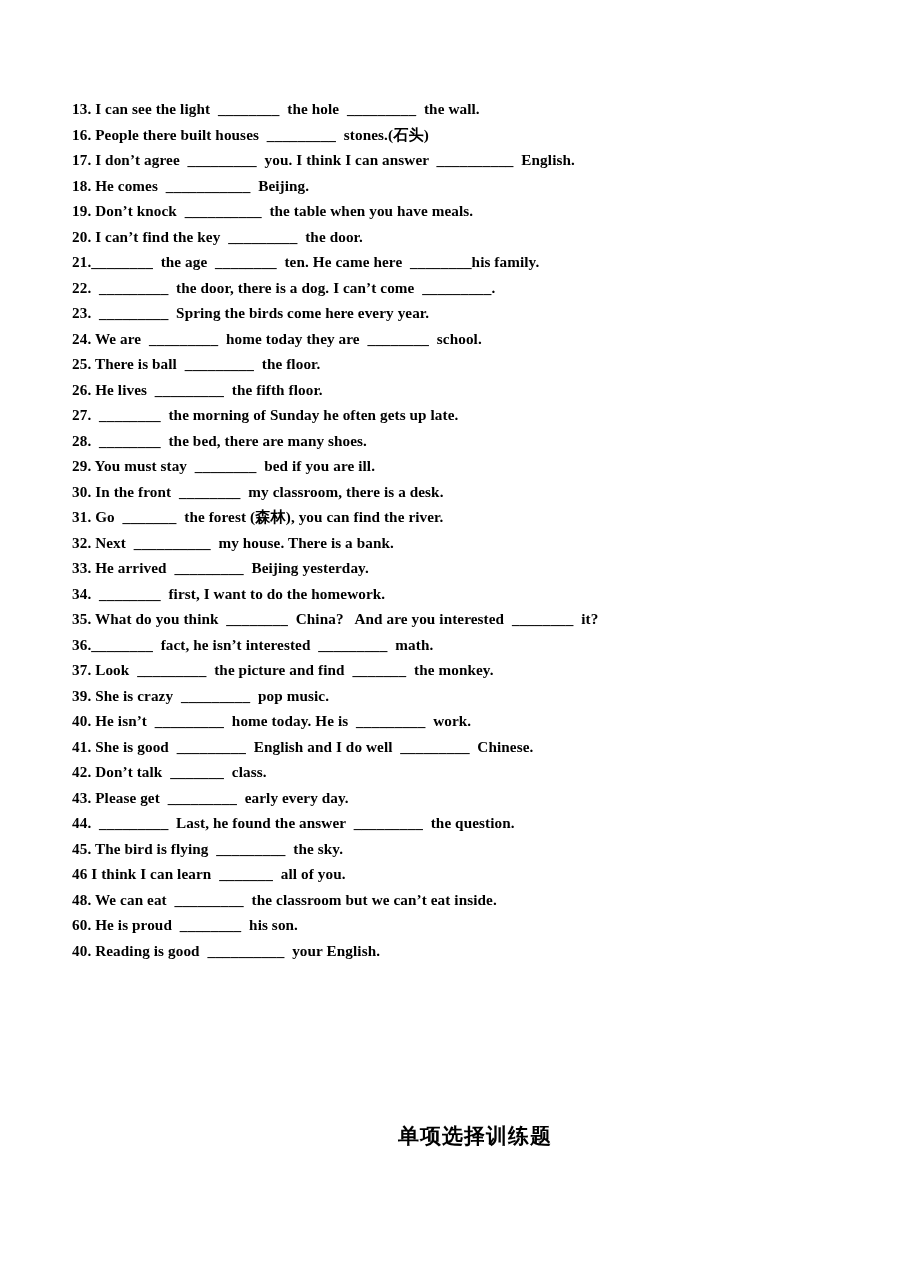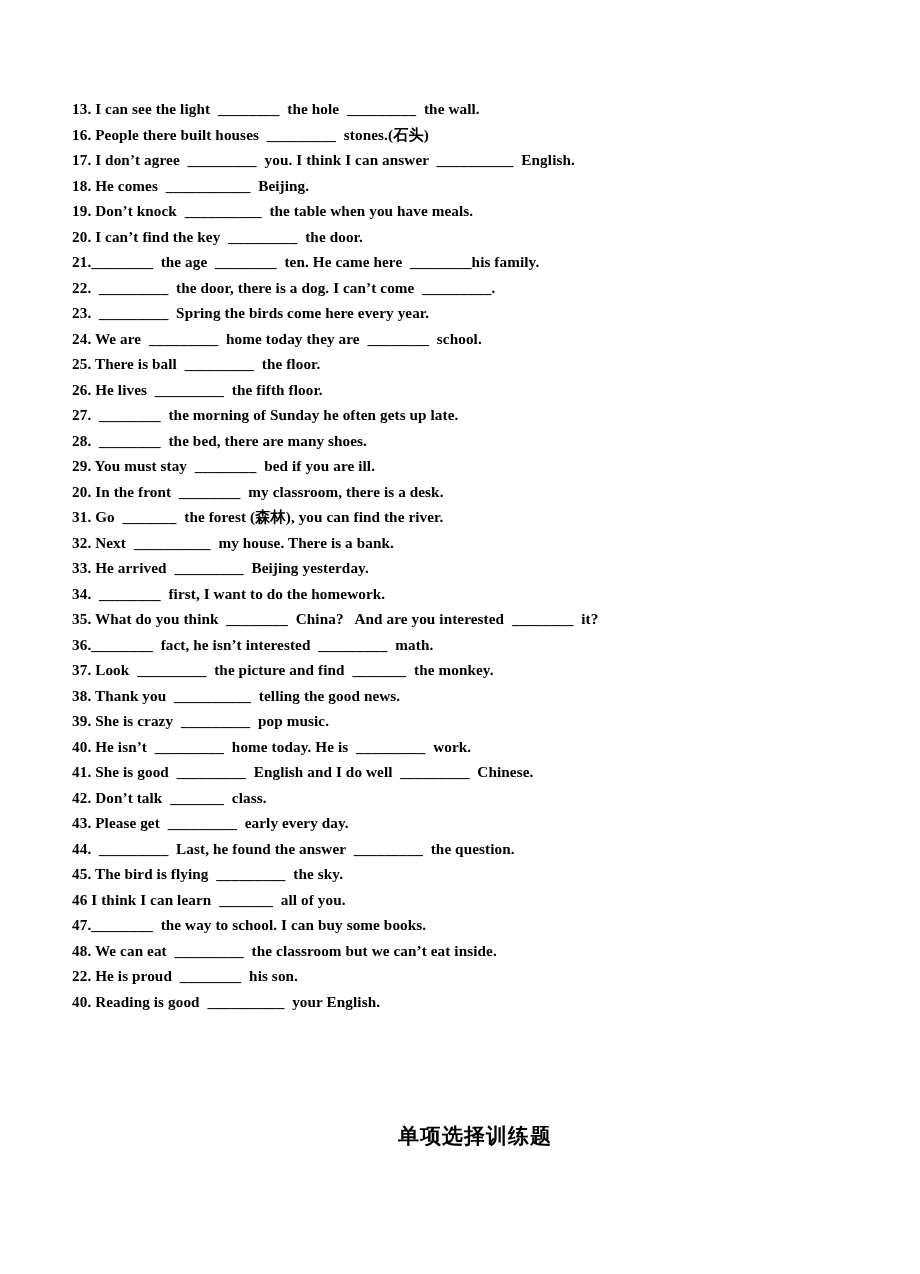--- a/index.html
+++ b/index.html
@@ -62,40 +62,38 @@
       <div class="exercise-line">20. I can’t find the key  _________  the door.</div>
       <div class="exercise-line">21.________  the age  ________  ten. He came here  ________his family.</div>
       <div class="exercise-line">22.  _________  the door, there is a dog. I can’t come  _________.</div>
       <div class="exercise-line">23.  _________  Spring the birds come here every year.</div>
       <div class="exercise-line">24. We are  _________  home today they are  ________  school.</div>
       <div class="exercise-line">25. There is ball  _________  the floor.</div>
       <div class="exercise-line">26. He lives  _________  the fifth floor.</div>
       <div class="exercise-line">27.  ________  the morning of Sunday he often gets up late.</div>
       <div class="exercise-line">28.  ________  the bed, there are many shoes.</div>
       <div class="exercise-line">29. You must stay  ________  bed if you are ill.</div>
-      <div class="exercise-line">20. In the front  ________  my classroom, there is a desk.</div>
+      <div class="exercise-line">30. In the front  ________  my classroom, there is a desk.</div>
       <div class="exercise-line">31. Go  _______  the forest (森林), you can find the river.</div>
       <div class="exercise-line">32. Next  __________  my house. There is a bank.</div>
       <div class="exercise-line">33. He arrived  _________  Beijing yesterday.</div>
       <div class="exercise-line">34.  ________  first, I want to do the homework.</div>
       <div class="exercise-line">35. What do you think  ________  China?   And are you interested  ________  it?</div>
       <div class="exercise-line">36.________  fact, he isn’t interested  _________  math.</div>
       <div class="exercise-line">37. Look  _________  the picture and find  _______  the monkey.</div>
-      <div class="exercise-line">38. Thank you  __________  telling the good news.</div>
       <div class="exercise-line">39. She is crazy  _________  pop music.</div>
       <div class="exercise-line">40. He isn’t  _________  home today. He is  _________  work.</div>
       <div class="exercise-line">41. She is good  _________  English and I do well  _________  Chinese.</div>
       <div class="exercise-line">42. Don’t talk  _______  class.</div>
       <div class="exercise-line">43. Please get  _________  early every day.</div>
       <div class="exercise-line">44.  _________  Last, he found the answer  _________  the question.</div>
       <div class="exercise-line">45. The bird is flying  _________  the sky.</div>
       <div class="exercise-line">46 I think I can learn  _______  all of you.</div>
-      <div class="exercise-line">47.________  the way to school. I can buy some books.</div>
       <div class="exercise-line">48. We can eat  _________  the classroom but we can’t eat inside.</div>
-      <div class="exercise-line">22. He is proud  ________  his son.</div>
+      <div class="exercise-line">60. He is proud  ________  his son.</div>
       <div class="exercise-line">40. Reading is good  __________  your English.</div>
     </div>
 
   <div class="section-heading">
     <span class="heading-inner">单项选择训练题</span>
   </div>
 
 </div>
 
 </body></html>

